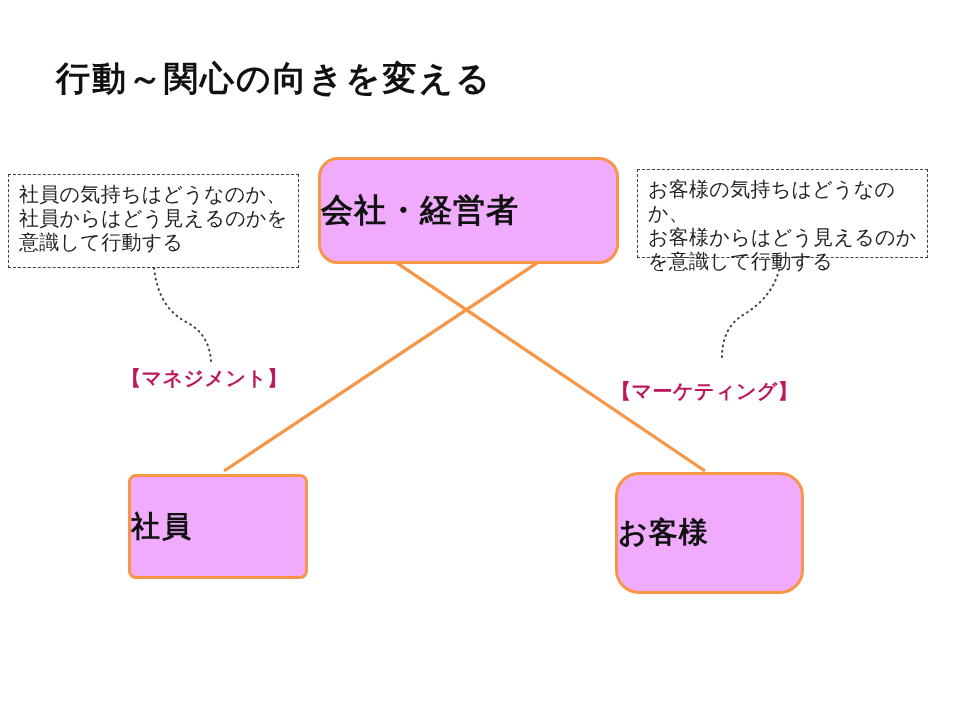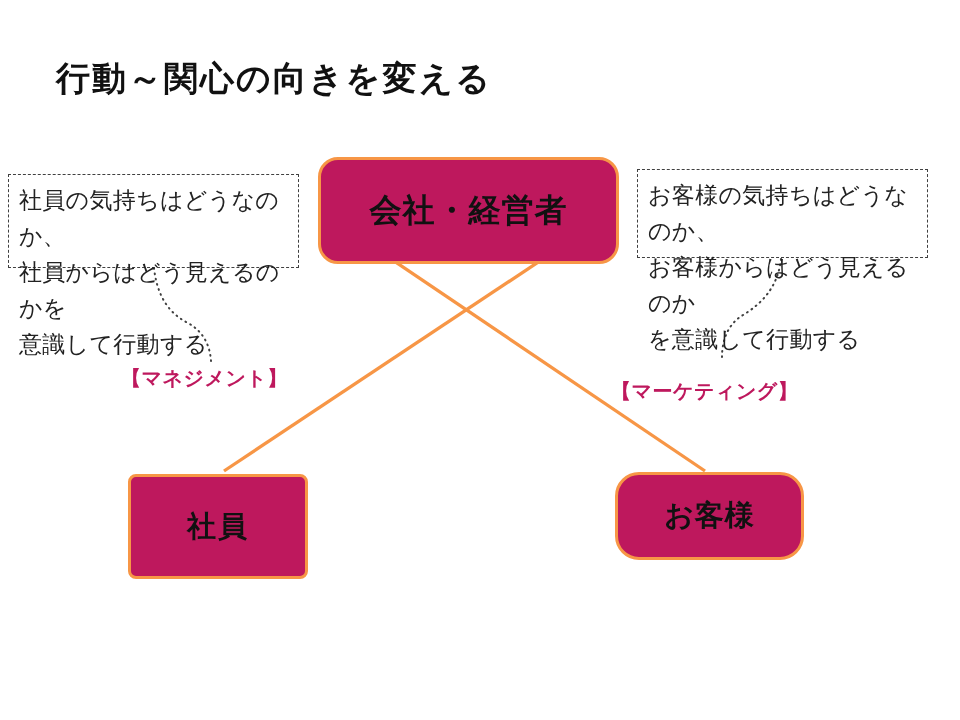--- a/index.html
+++ b/index.html
@@ -8,30 +8,30 @@
     font-family:"Liberation Sans","DejaVu Sans",sans-serif;color:#1a1a1a;
   }
   .abs{position:absolute;}
   .slide-title{
     left:56px;top:56px;
     font-size:34px;font-weight:600;letter-spacing:2px;color:#111;
     white-space:nowrap;
     text-align:right;
   }
   .node{
-    border:3px solid #F79646;border-radius:20px;background:#be185d;
-    display:flex;align-items:center;justify-content:center;
+    border:3px solid #F79646;border-radius:20px;background:#f0abfc;
+    display:flex;align-items:center;justify-content:flex-start;
     box-sizing:border-box;text-align:center;font-weight:bold;color:#111;
   }
   .node-company{left:318px;top:157px;width:301px;height:107px;font-size:32px;letter-spacing:1px;}
   .node-employee{left:128px;top:474px;width:180px;height:105px;font-size:29px;border-radius:8px;letter-spacing:2px;}
-  .node-customer{left:615px;top:472px;width:189px;height:88px;font-size:29px;border-radius:24px;letter-spacing:1px;font-family:Liberation Serif, serif;}
+  .node-customer{left:615px;top:472px;width:189px;height:122px;font-size:29px;border-radius:24px;letter-spacing:1px;font-family:Liberation Serif, serif;}
   .note{
     border:1px dashed #404040;background:#fff;box-sizing:border-box;
-    font-size:23px;line-height:36px;letter-spacing:0.3px;
+    font-size:20px;line-height:24px;letter-spacing:0.3px;
     padding:7px 9px 4px 10px;white-space:pre-line;color:#222;
   }
   .note-employee{left:8px;top:174px;width:291px;height:94px;}
   .note-customer{left:637px;top:169px;width:291px;height:89px;}
   .bracket-label{
     font-size:20px;font-weight:600;color:#be185d;white-space:nowrap;letter-spacing:0.5px;
   }
   .label-management{left:121px;top:365px;}
   .label-marketing{left:611px;top:365px;margin-top:13px;}
   svg.overlay{position:absolute;left:0;top:0;width:960px;height:720px;pointer-events:none;}

